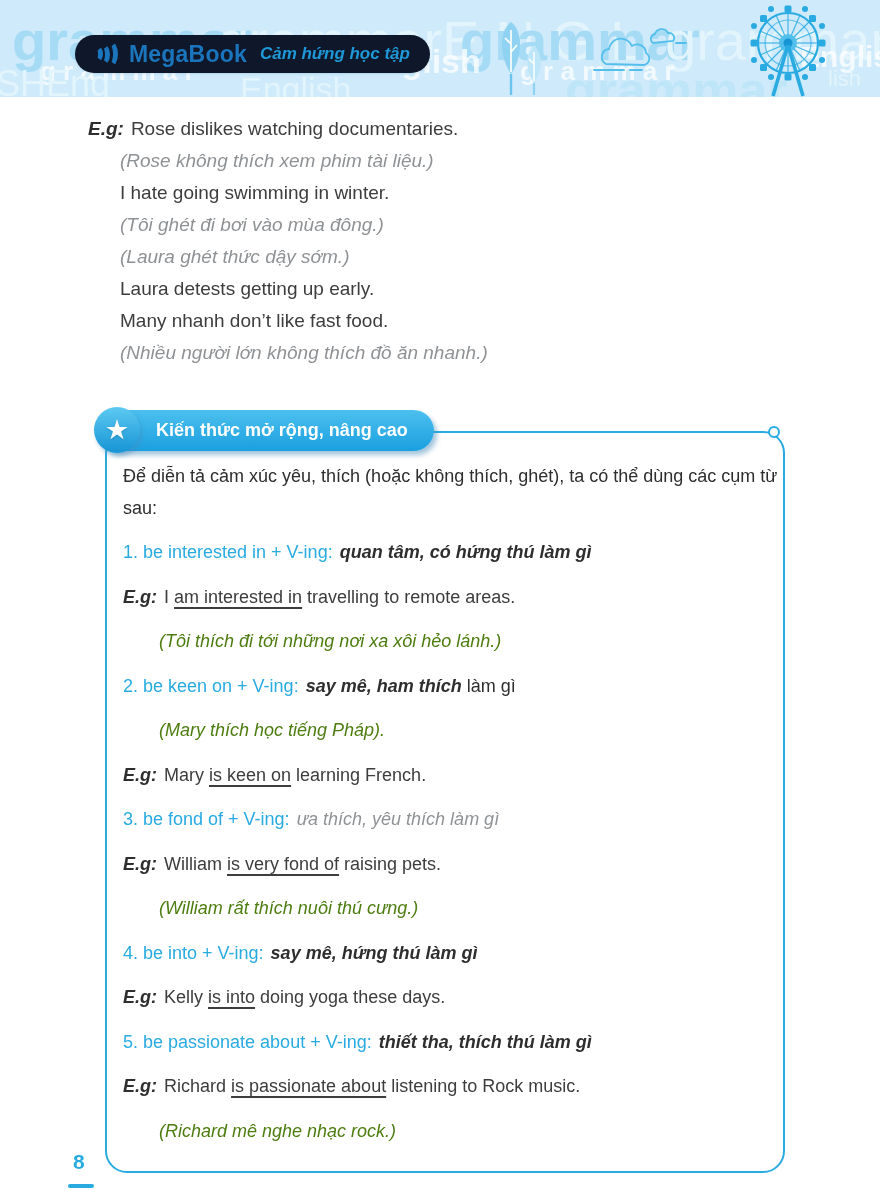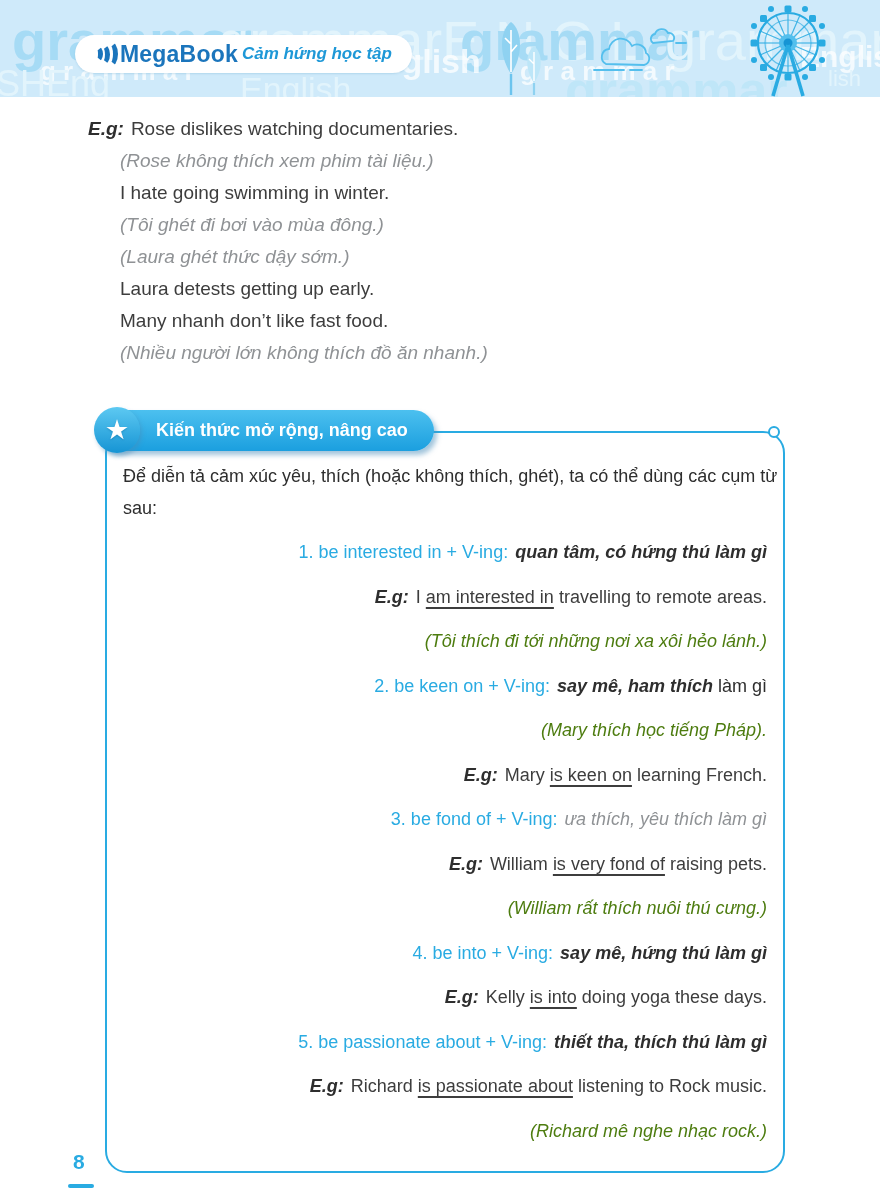--- a/index.html
+++ b/index.html
@@ -15,22 +15,22 @@
     background:#cfeafa; overflow:hidden;
   }
   .wm { position:absolute; white-space:nowrap; line-height:1; user-select:none; }
   .wm-b  { font-weight:800; color:#a6dbf5; }
   .wm-l  { font-weight:400; color:#e2f4fc; }
   .wm-w  { font-weight:800; color:rgba(255,255,255,0.75); }
   .wm-s  { font-weight:700; color:#bfe6f8; }
 
   .logo-pill {
     position:absolute; left:75px; top:35px; height:38px;
-    background:#ffffff; border-radius:19px; padding:0 20px 0 16px;
-    display:flex; align-items:center; 
+    background:#0f172a; border-radius:19px; padding:0 20px 0 16px;
+    display:flex; align-items:center; gap:9px;
     box-shadow:0 1px 2px rgba(90,160,200,.25);
   }
   .logo-mark { display:flex; align-items:center; }
   .logo-mark span { display:block; border-radius:50%; border:4px solid transparent; border-right:5px solid #1b75bc; }
   .logo-mark .c1 { width:12px; height:16px; margin-right:-7px; }
   .logo-mark .c2 { width:14px; height:21px; margin-right:-8px; }
   .logo-mark .c3 { width:16px; height:26px; margin-right:2px; }
   .logo-name { font-size:23px; font-weight:bold; color:#1b75bc; letter-spacing:.2px; }
   .logo-tagline { font-size:17px; font-weight:bold; font-style:italic; color:#1e98d7; margin-left:4px; }
 
@@ -64,21 +64,21 @@
   .box {
     position:relative; border:2.5px solid #29abe2; border-radius:22px;
     padding:28px 16px 24px 16px; font-size:18px; line-height:31.5px;
     background:#fff;
   }
   .box-pin {
     position:absolute; top:-7px; right:3px; width:12px; height:12px;
     background:#fff; border:2.5px solid #29abe2; border-radius:50%;
   }
   .box-intro { color:#2e2e2e; width:660px; }
-  .item-line { margin-top:13px;text-align:right; }
+  .item-line { margin-top:13px; }
   .phrase { color:#29abe2; }
   .def { font-style:italic; font-weight:bold; color:#2e2e2e; margin-left:7px; }
   .def.gray { font-weight:normal; color:#8f9295; }
   .def-tail { color:#2e2e2e; }
   .box .vi { color:#4d7c0f; font-style:italic; padding-left:36px; }
   .u { text-decoration:underline; text-underline-offset:4px; text-decoration-thickness:1.5px;margin-top:22px; }
 
   
   .page-num { position:absolute; left:73px; top:1150px; color:#29abe2; font-size:21px; font-weight:bold; }
   .page-num-rule { position:absolute; left:68px; top:1184px; width:26px; height:3.5px; background:#29abe2; border-radius:2px; }

